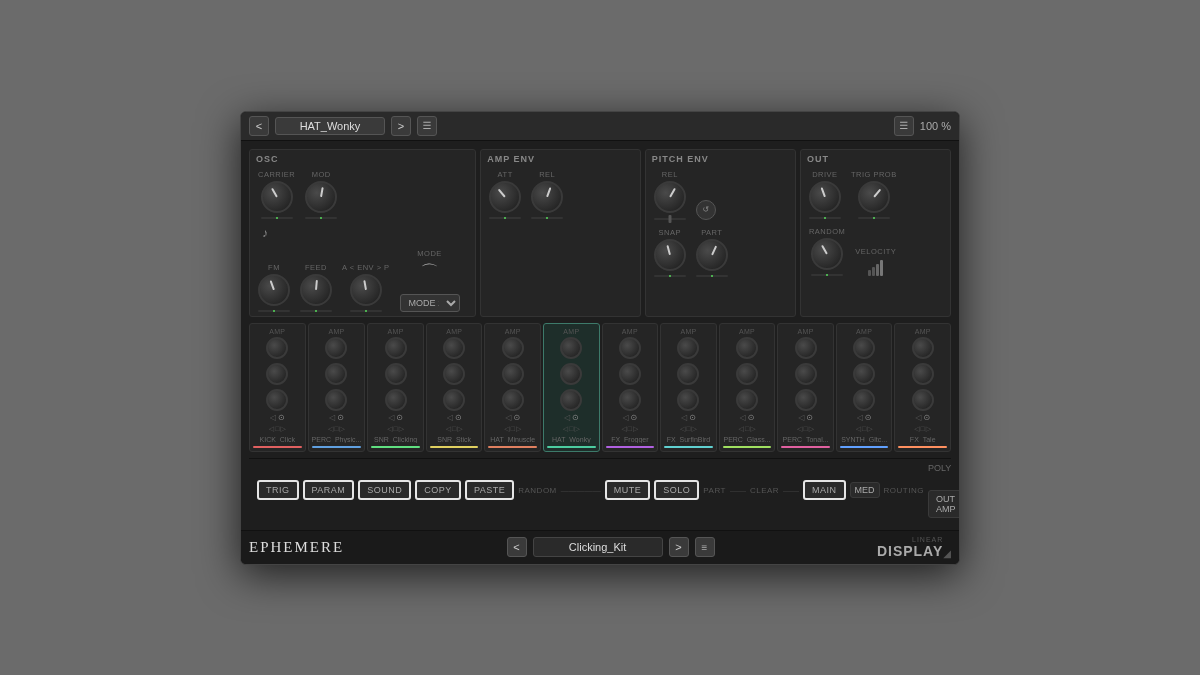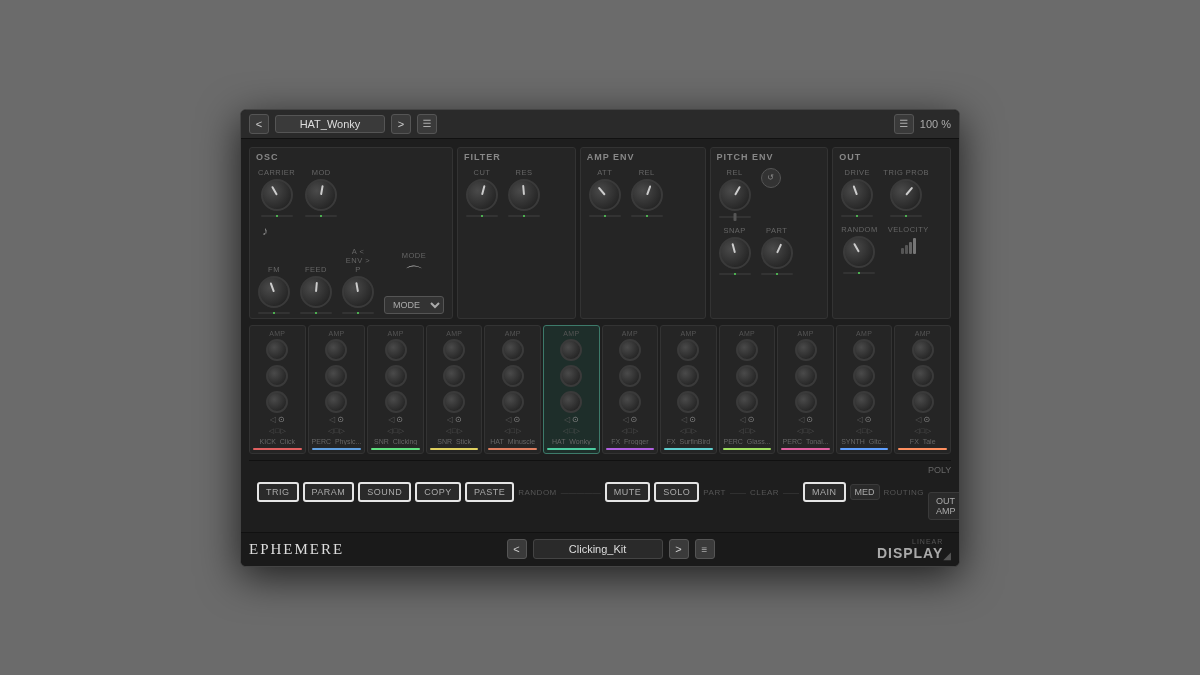--- a/index.html
+++ b/index.html
@@ -102,21 +102,21 @@
       position: absolute;
       top: 4px;
       left: 6px;
     }
     .section-content {
       margin-top: 14px;
     }
     .knob-row {
       display: flex;
       gap: 10px;
-      align-items: flex-start;
+      align-items: flex-end;
     }
     .knob-group {
       display: flex;
       flex-direction: column;
       align-items: center;
       gap: 2px;
     }
     .knob-label {
       color: #666;
       font-size: 7.5px;
@@ -469,37 +469,20 @@
               <div class="shape-icon">⌒</div>
               <select class="mode-select">
                 <option>MODE 1</option>
                 <option>MODE 2</option>
               </select>
             </div>
           </div>
         </div>
       </div>
 
-      <div class="section filter-section">
-        <div class="section-title">FILTER</div>
-        <div class="section-content">
-          <div class="knob-row">
-            <div class="knob-group">
-              <div class="knob-label">CUT</div>
-              <div class="knob knob-acc-white" style="--rotation: 15deg;"></div>
-              <div class="knob-indicator"></div>
-            </div>
-            <div class="knob-group">
-              <div class="knob-label">RES</div>
-              <div class="knob knob-acc-white" style="--rotation: -5deg;"></div>
-              <div class="knob-indicator"></div>
-            </div>
-          </div>
-        </div>
-      </div>
 
       <div class="section ampenv-section">
         <div class="section-title">AMP ENV</div>
         <div class="section-content">
           <div class="knob-row">
             <div class="knob-group">
               <div class="knob-label">ATT</div>
               <div class="knob knob-acc-white" style="--rotation: -40deg;"></div>
               <div class="knob-indicator"></div>
             </div>

